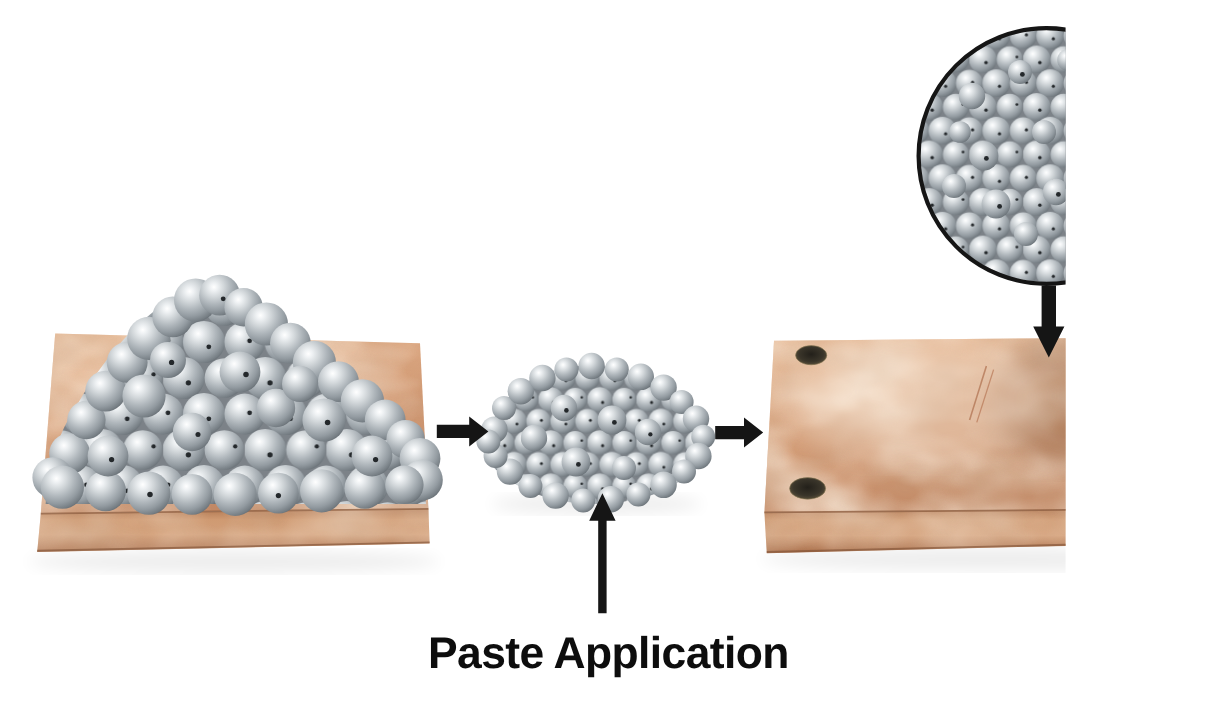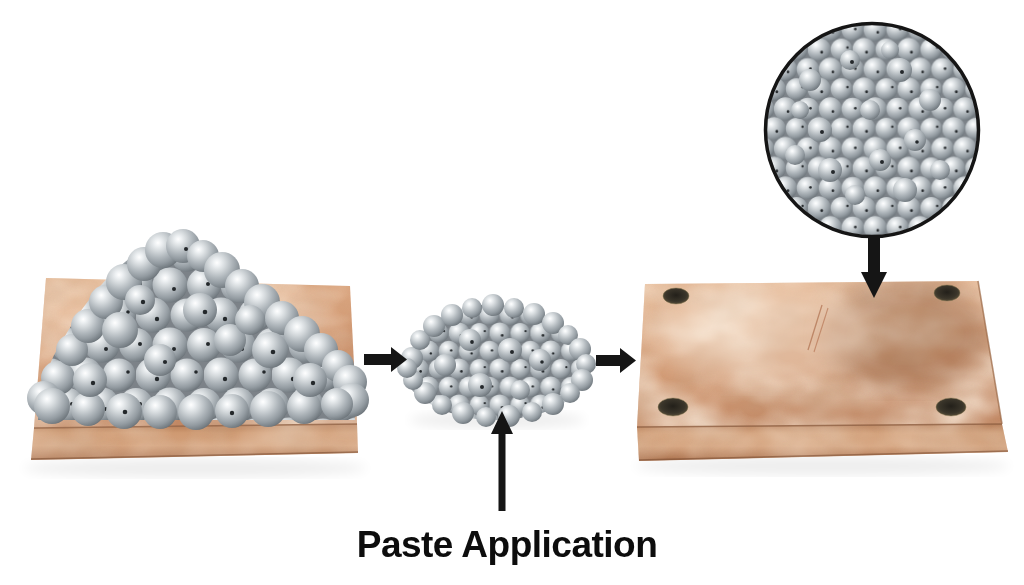--- a/index.html
+++ b/index.html
@@ -1,16 +1,16 @@
 <!DOCTYPE html>
 <html><head>
 <meta charset="utf-8">
 <style>
   html,body{margin:0;padding:0;background:#fff;}
-  .stage{position:relative;width:1024px;height:585px;overflow:hidden;background:#fff;
+  .stage{position:relative;width:888px;height:585px;overflow:hidden;background:#fff;
          font-family:"Liberation Sans",sans-serif;}
   svg{display:block;}
   text{font-family:"Liberation Sans","DejaVu Sans",sans-serif;}
 </style>
 </head>
 <body>
 
 <div class="stage">
 <svg width="1024" height="585" viewBox="0 0 1024 585">
   <defs>

